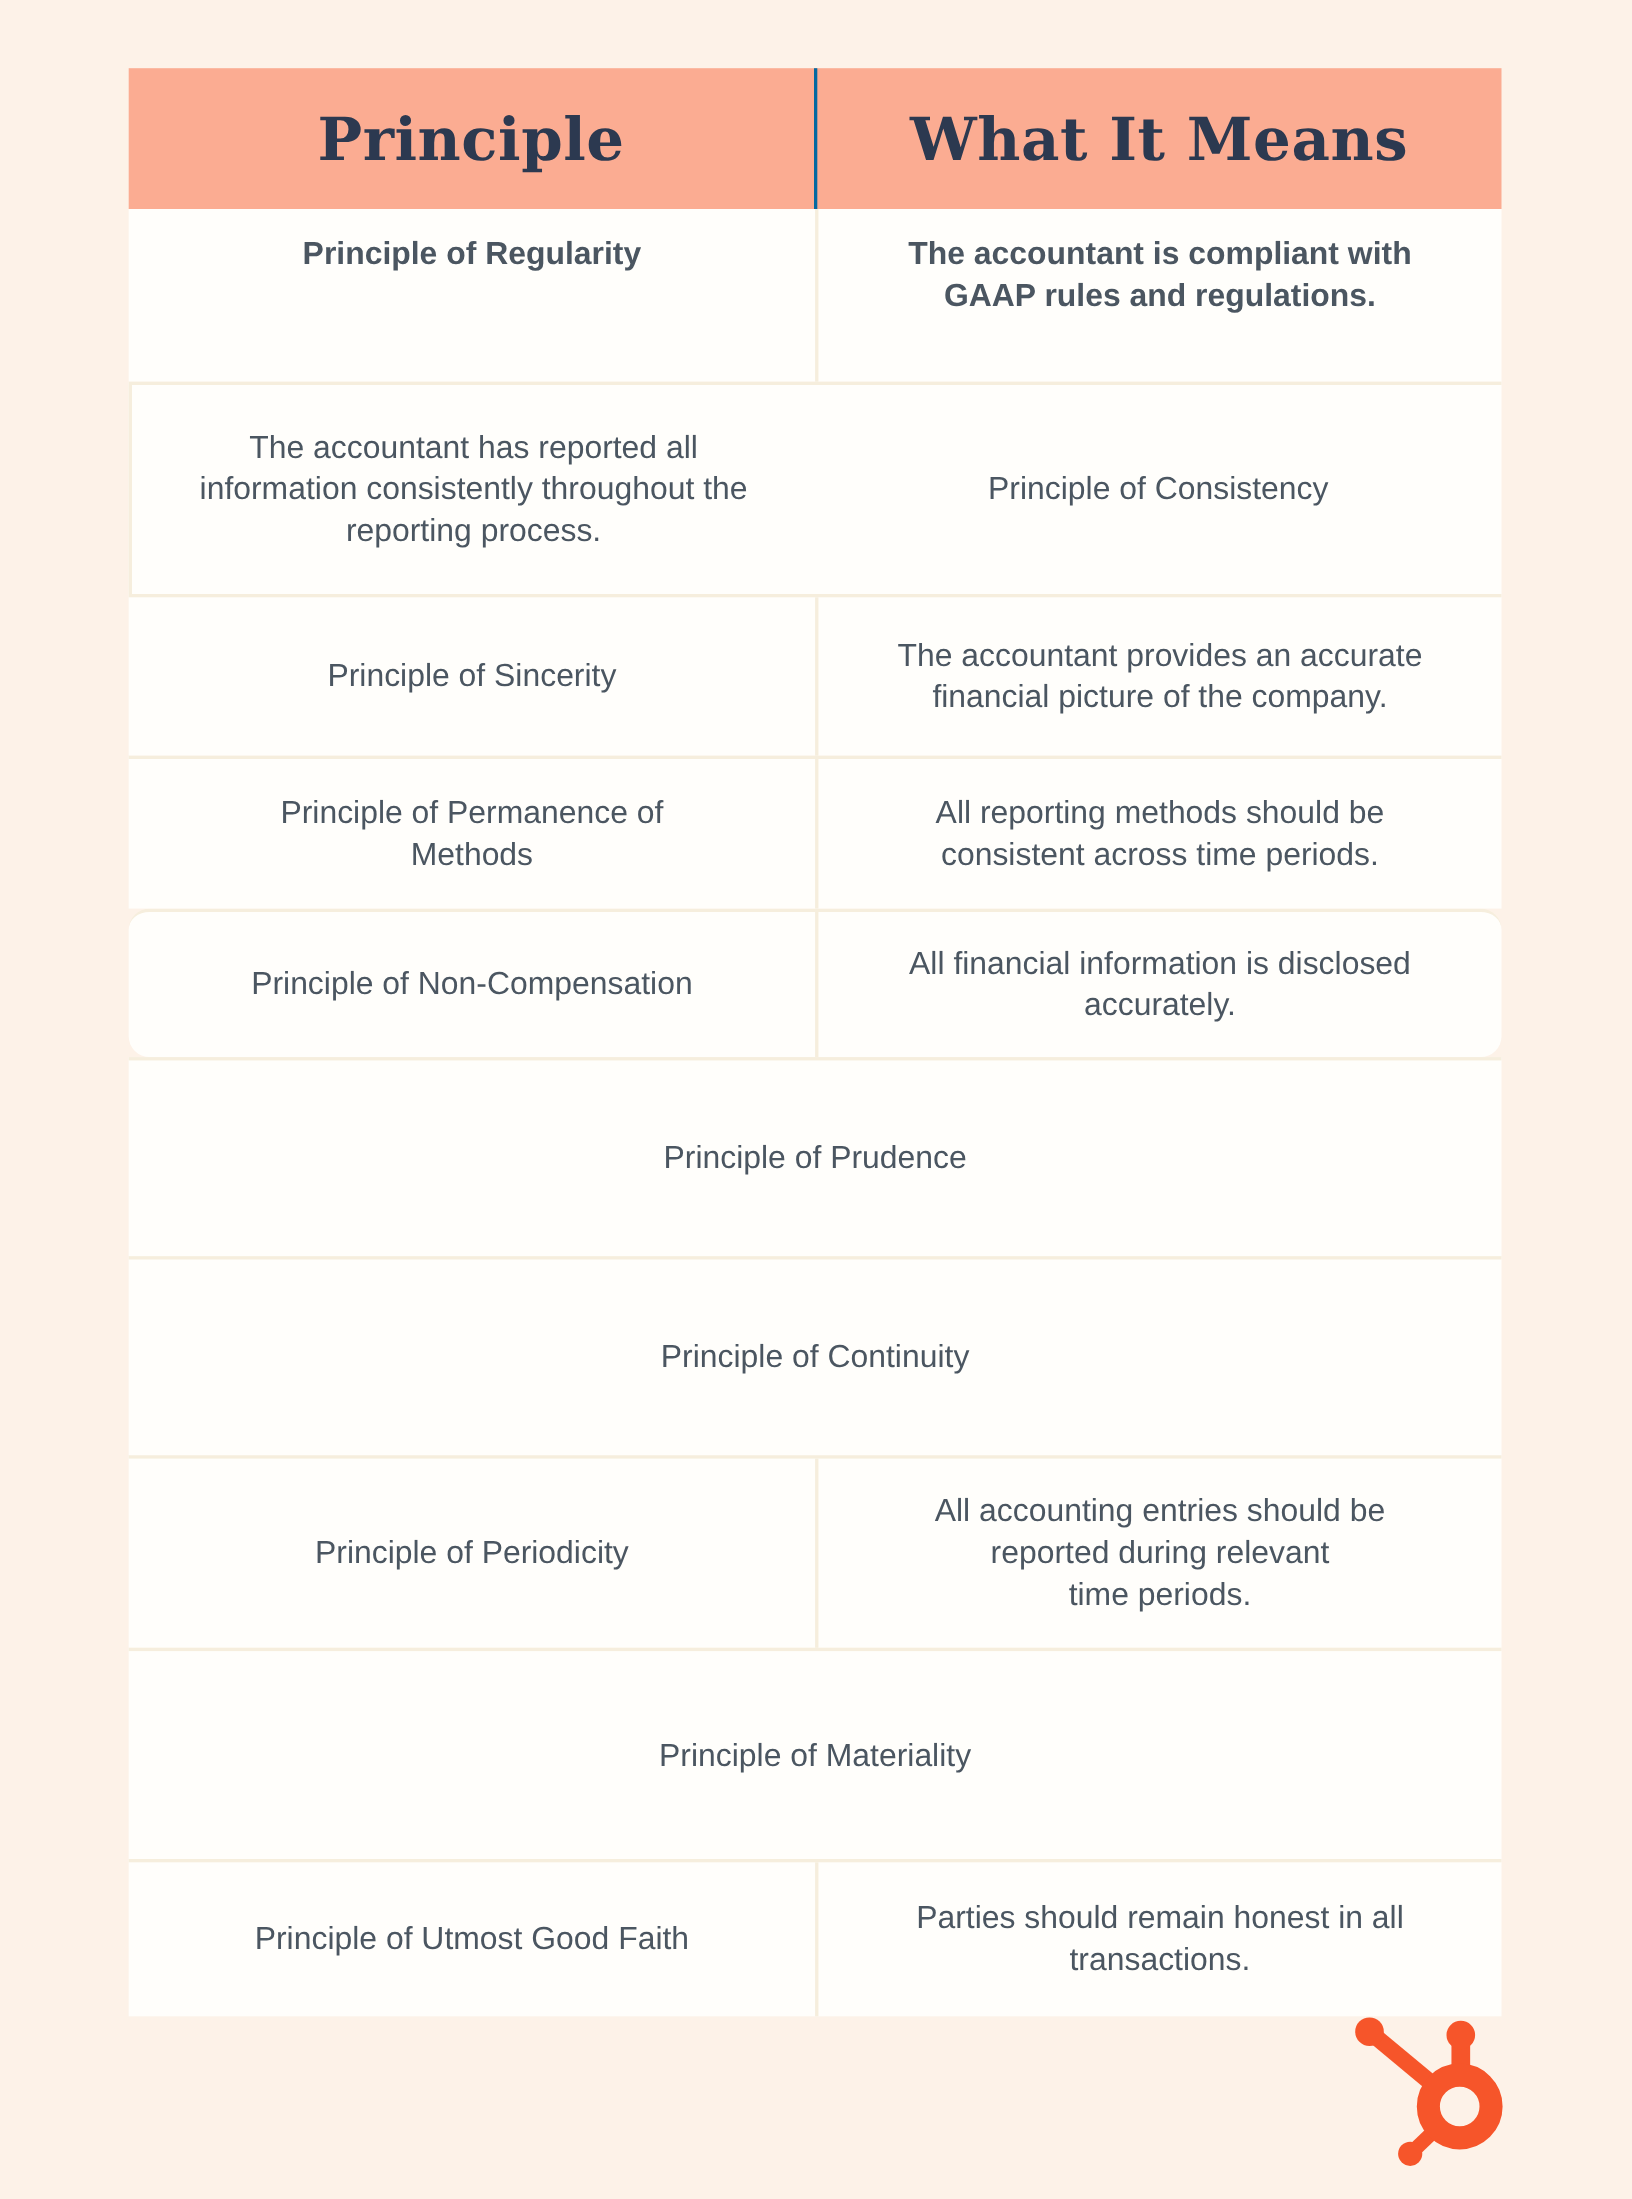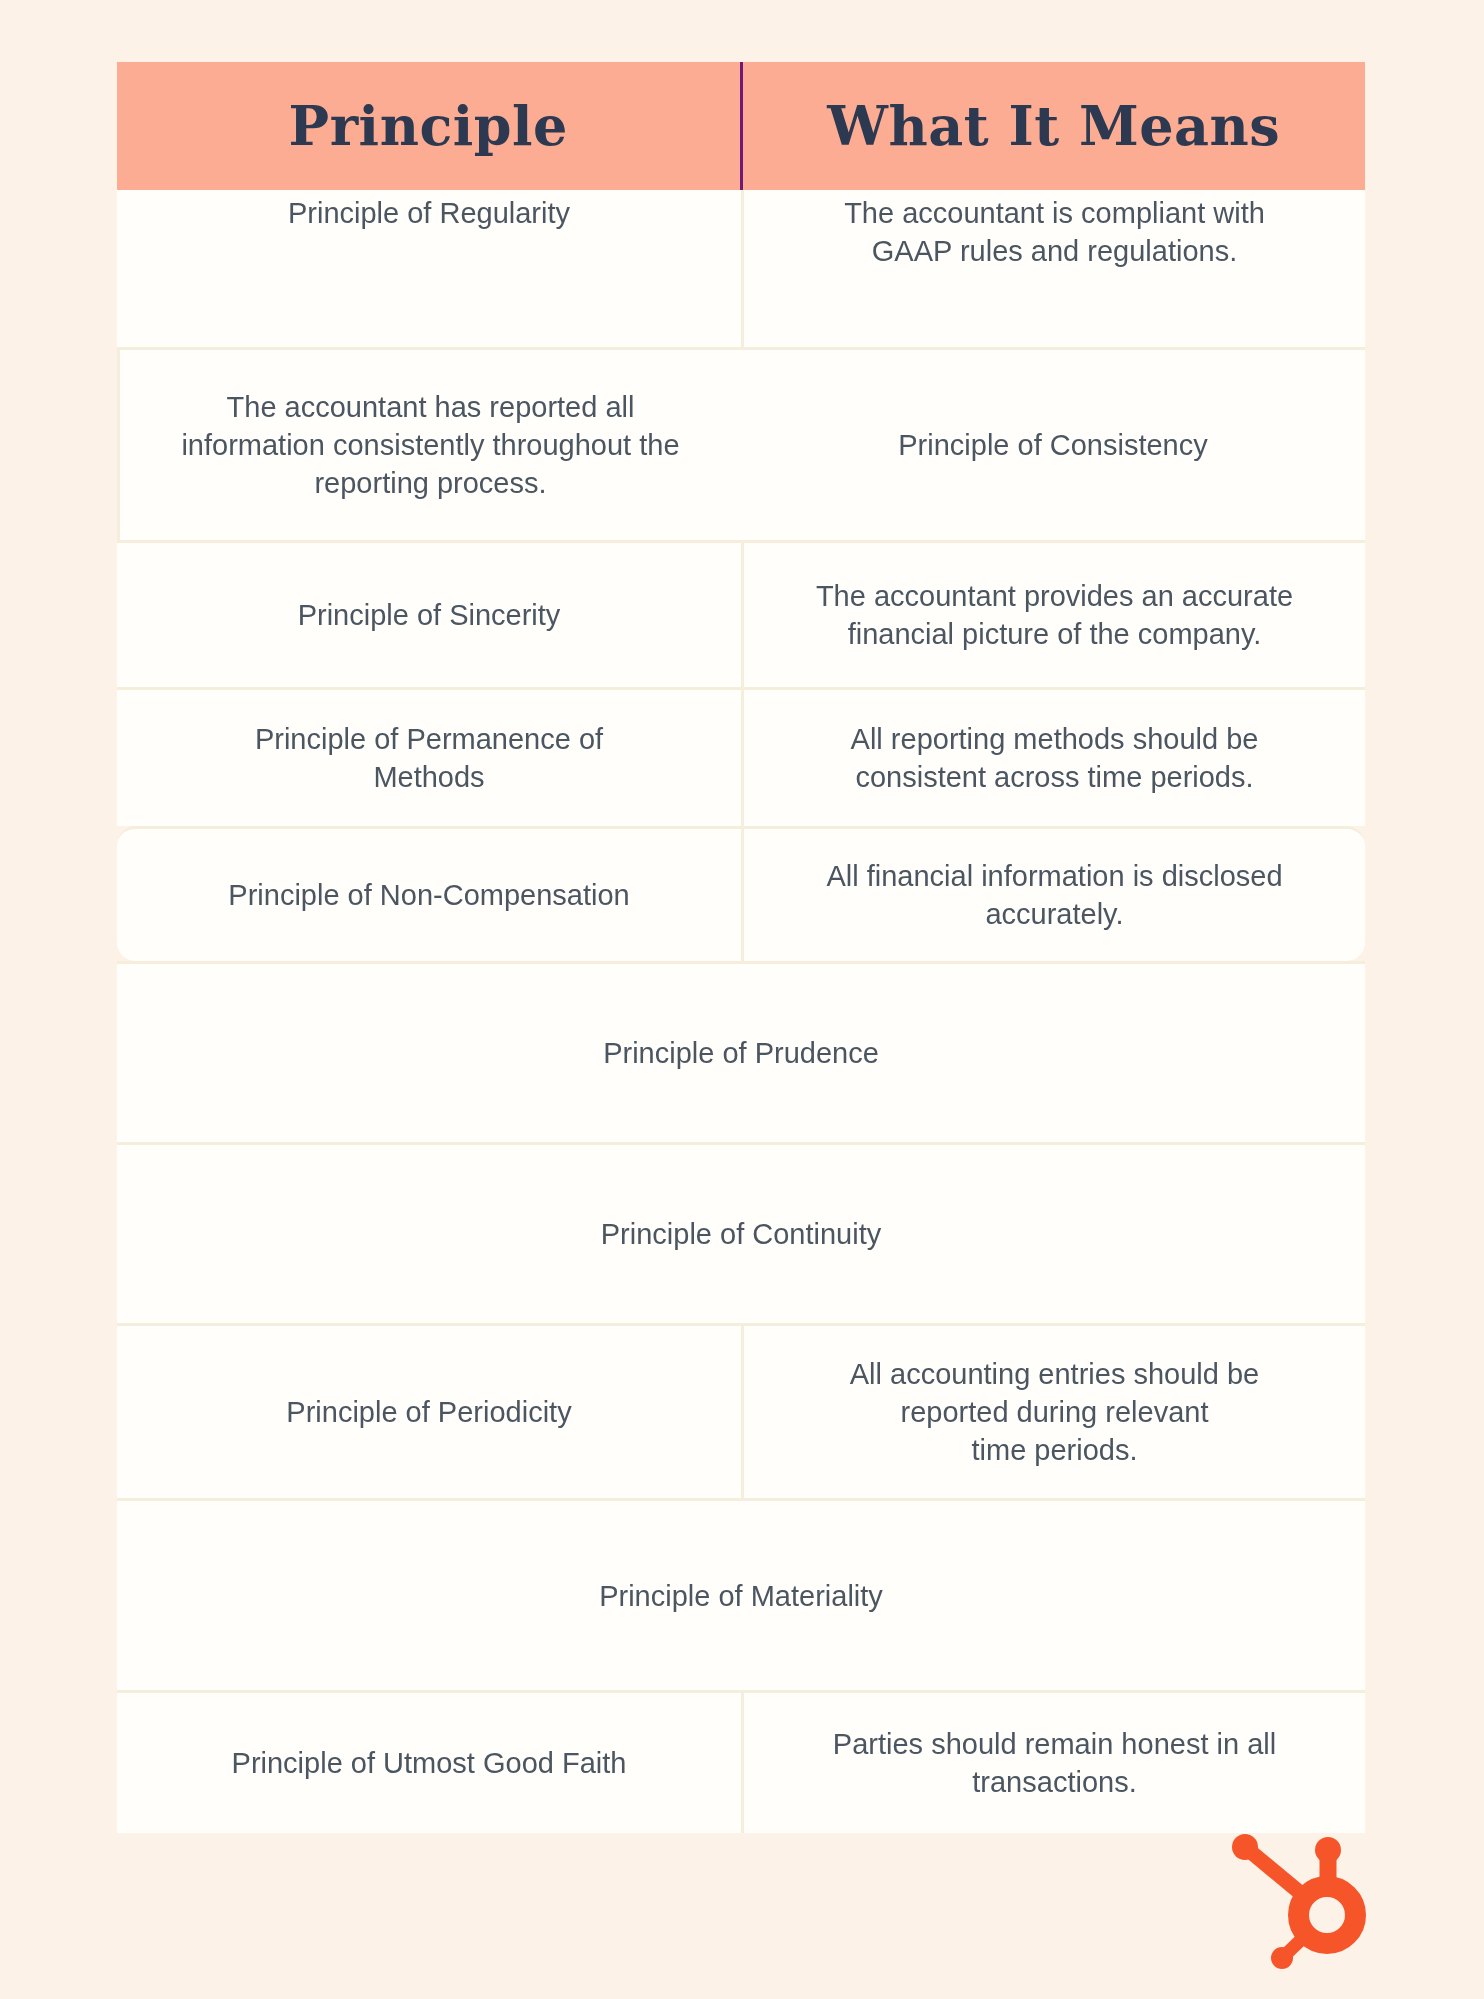--- a/index.html
+++ b/index.html
@@ -30,21 +30,21 @@
     display: flex;
     align-items: center;
     justify-content: center;
     font-family: "DejaVu Serif", "Liberation Serif", serif;
     font-weight: 700;
     font-size: 54px;
     letter-spacing: 0.5px;
     color: var(--header_text, #2C3950);
   }
   .th + .th {
-    border-left: 3px solid #701a75;
+    border-left: 3px solid #0369a1;
   }
   .tbody .tr {
     display: flex;
     background: var(--cell_bg, #FFFEFB);
   }
   .tr + .tr {
     border-top: 3px solid var(--divider, #F6EEDD);
   }
   .td {
     flex: 1 1 50%;
@@ -69,21 +69,22 @@
   .tbody .tr:nth-child(4)  { min-height: 136px; }
   .tbody .tr:nth-child(5)  { min-height: 132px; border-radius: 19px; }
   .tbody .tr:nth-child(6)  { min-height: 178px; }
   .tbody .tr:nth-child(7)  { min-height: 178px; }
   .tbody .tr:nth-child(8)  { min-height: 172px; }
   .tbody .tr:nth-child(9)  { min-height: 189px; }
   .tbody .tr:nth-child(10) { min-height: 140px; }
   
   .tbody .tr:nth-child(1) .td {
     align-items: flex-start;
-    padding-top: 4px;
+    padding-top: 22px;
+    font-weight: bold;
   }
   .logo {
     position: absolute;
     left: 1222px;
     top: 1820px;
     width: 150px;
     height: 150px;
     color: var(--logo_orange, #F6552A);
   }
 </style>

